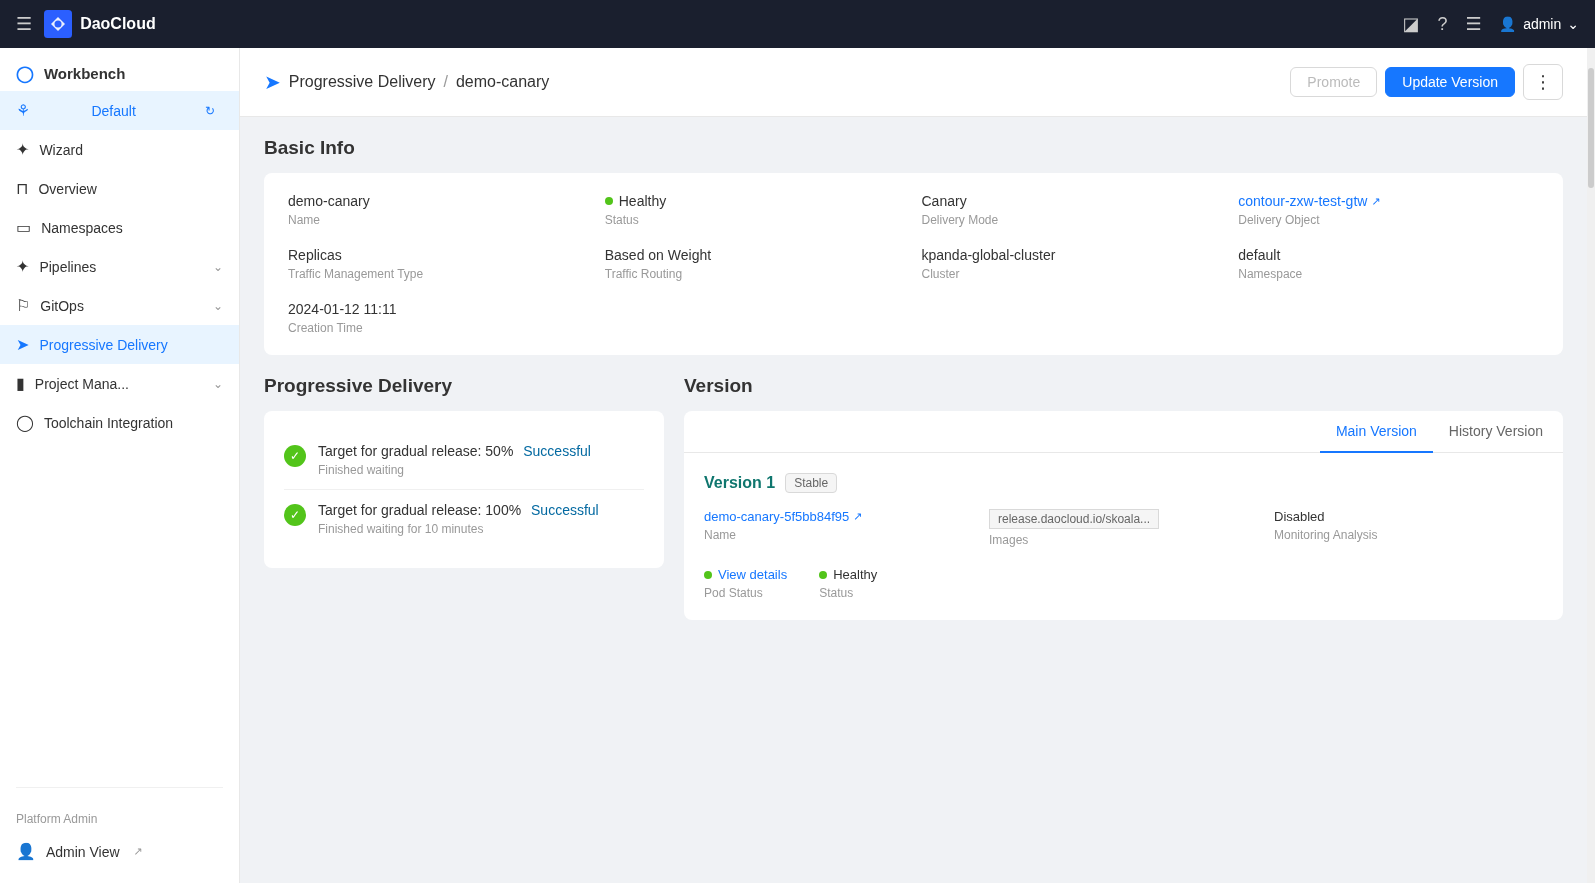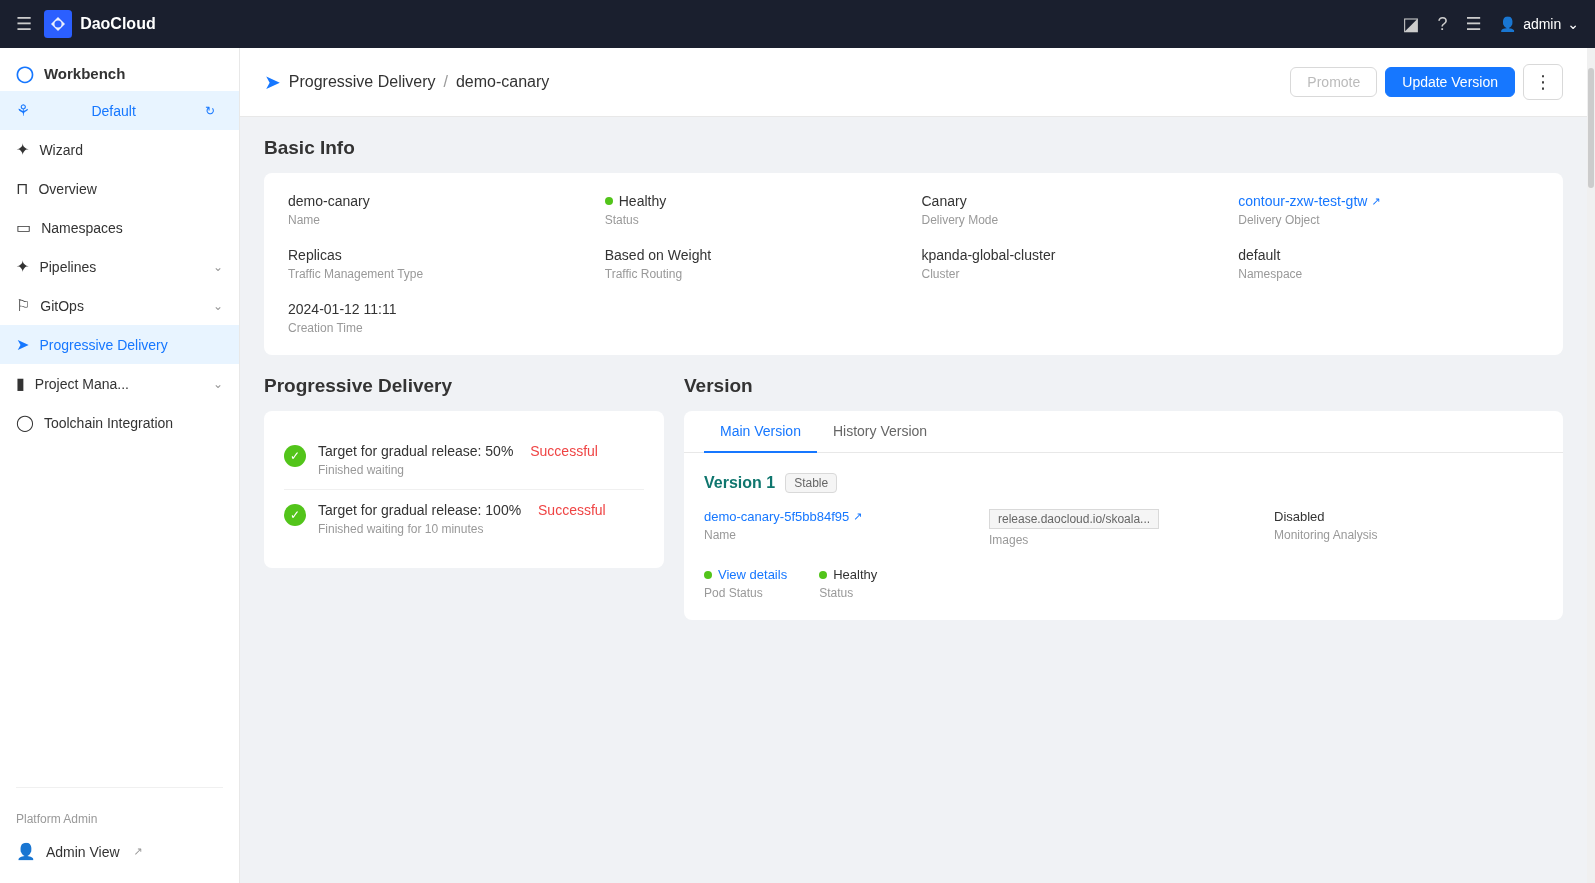--- a/index.html
+++ b/index.html
@@ -185,33 +185,34 @@
       display: flex;
       align-items: center;
       justify-content: center;
       color: #fff;
       font-size: 12px;
       flex-shrink: 0;
       margin-top: 2px;
     }
     .delivery-text {}
     .delivery-main { font-size: 14px; color: #333; margin-bottom: 4px; }
-    .delivery-main .success { color: #ef4444; font-weight: 500; margin-left: 13px; }
+    .delivery-main .success { color: #0369a1; font-weight: 500; margin-left: 6px; }
     .delivery-sub { font-size: 12px; color: #999; }
 
     
     .version-card {
       background: #fff;
       border-radius: 8px;
       overflow: hidden;
     }
     .version-tabs {
       display: flex;
       border-bottom: 1px solid #e8e8e8;
-      padding: 0 20px;
+      padding: 0 4px;
+      justify-content: flex-end;
     }
     .version-tab {
       padding: 12px 16px;
       font-size: 14px;
       color: #666;
       cursor: pointer;
       border-bottom: 2px solid transparent;
       margin-bottom: -1px;
     }
     .version-tab.active {

